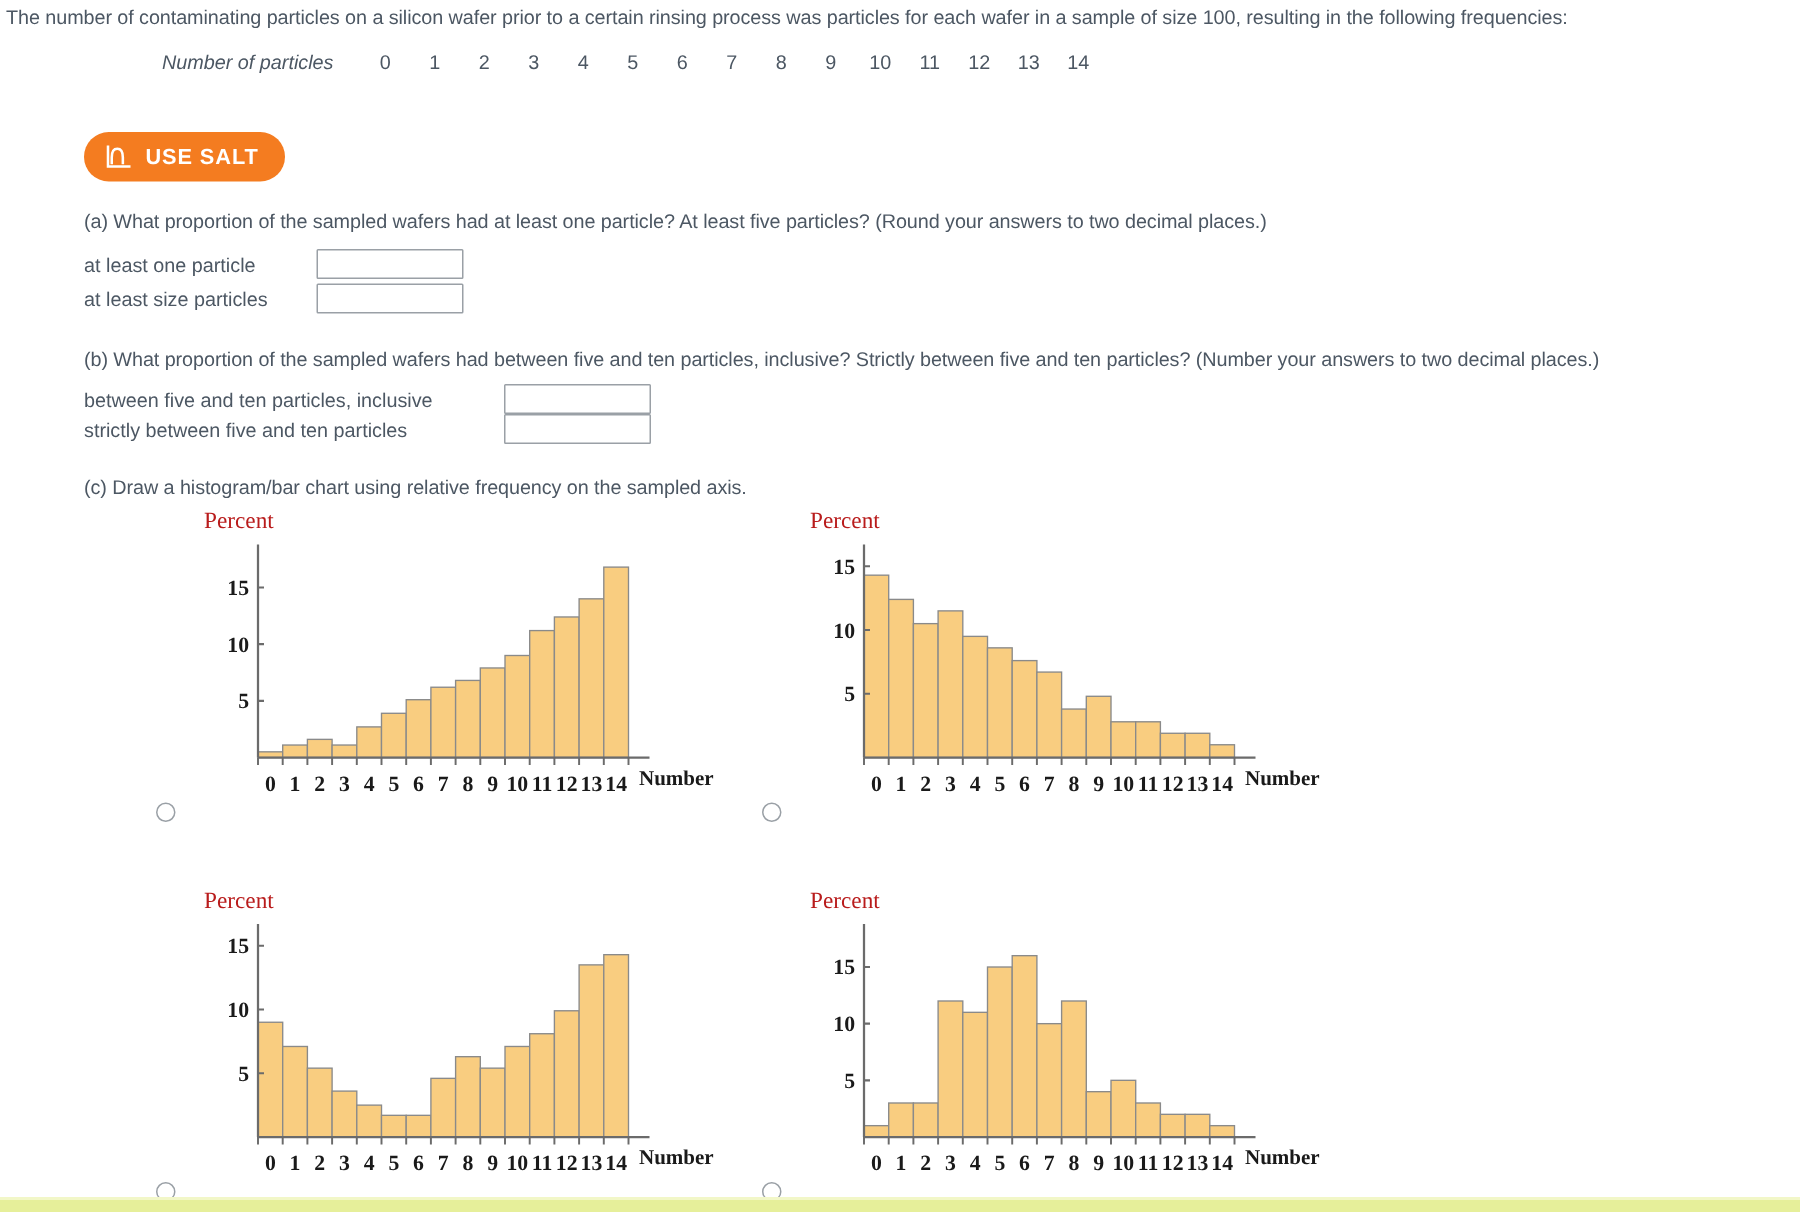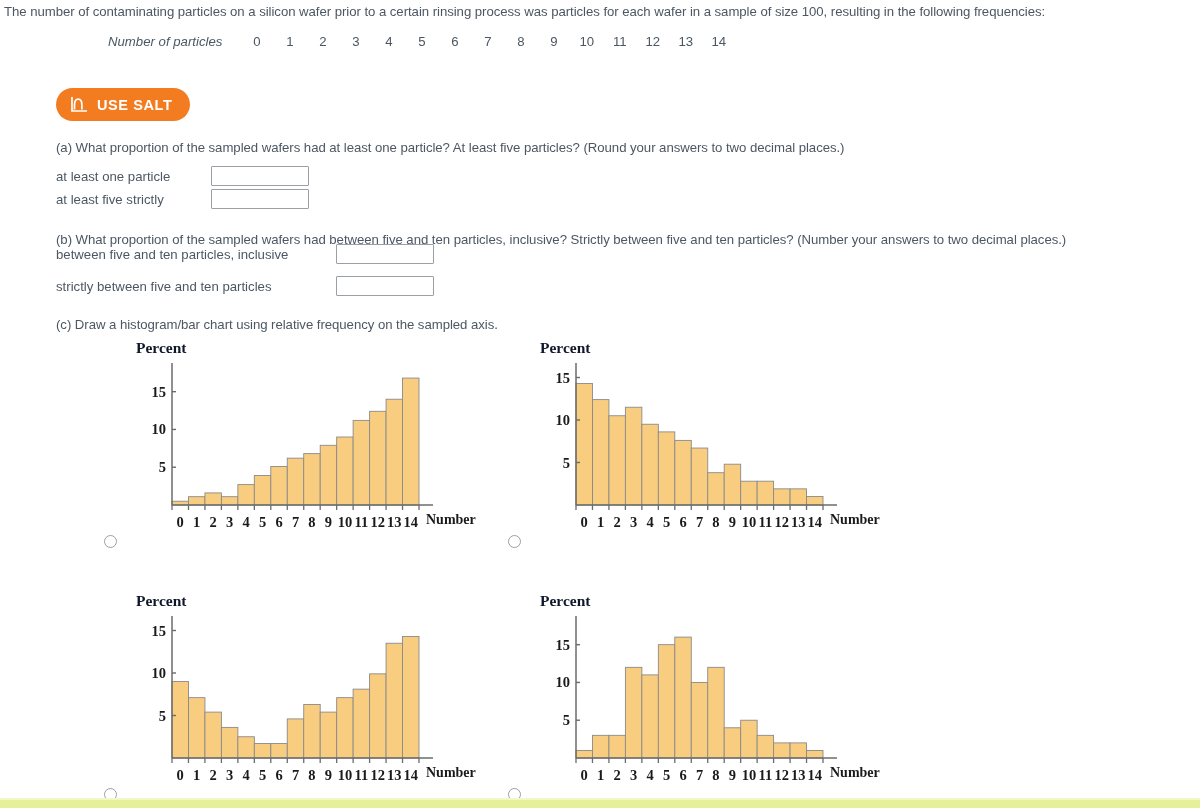--- a/index.html
+++ b/index.html
@@ -108,21 +108,21 @@
     color: #333;
   }
 
   #qa-text   { left: 56px;  top: 140px; }
   #qa-row1   { left: 56px;  top: 166px; }
   #qa-row2   { left: 56px;  top: 189px; }
   #qa-row1 .lbl, #qa-row2 .lbl { width: 155px; }
   #qa-row1 .ansbox, #qa-row2 .ansbox { width: 98px; }
 
   #qb-text   { left: 56px;  top: 232px; }
-  #qb-row1   { left: 56px;  top: 244px; }
+  #qb-row1   { left: 56px;  top: 256px; }
   #qb-row2   { left: 56px;  top: 276px; }
   #qb-row1 .lbl, #qb-row2 .lbl { width: 280px; }
   #qb-row1 .ansbox, #qb-row2 .ansbox { width: 98px; }
 
   #qc-text   { left: 56px;  top: 317px; }
 
   
   .chart-cell {
     position: absolute;
     width: 460px;
@@ -151,22 +151,22 @@
     top: 0;
     width: 400px;
     height: 215px;
   }
   .axis-title-y {
     position: absolute;
     left: 22px;
     top: 2px;
     font-family: "Liberation Serif", serif;
     font-size: 15.5px;
-    font-weight: bold;
-    color: #0f172a;
+    font-weight: normal;
+    color: #b91c1c;
   }
   .axis-title-x {
     position: absolute;
     font-family: "Liberation Serif", serif;
     font-size: 14px;
     font-weight: bold;
     color: #1a1a1a;
     left: 312px;
     top: 175px;
   }
@@ -209,21 +209,21 @@
   </span>
   <span>USE SALT</span>
 </button>
 
 <div class="qtext" id="qa-text">(a) What proportion of the sampled wafers had at least one particle? At least five particles? (Round your answers to two decimal places.)</div>
 <div class="ansrow" id="qa-row1">
   <span class="lbl">at least one particle</span>
   <input class="ansbox" type="text" value="" style="">
 </div>
 <div class="ansrow" id="qa-row2">
-  <span class="lbl">at least five strictly</span>
+  <span class="lbl">at least size particles</span>
   <input class="ansbox" type="text" value="" style="">
 </div>
 
 <div class="qtext" id="qb-text">(b) What proportion of the sampled wafers had between five and ten particles, inclusive? Strictly between five and ten particles? (Number your answers to two decimal places.)</div>
 <div class="ansrow" id="qb-row1">
   <span class="lbl">between five and ten particles, inclusive</span>
   <input class="ansbox" type="text" value="" style="">
 </div>
 <div class="ansrow" id="qb-row2">
   <span class="lbl">strictly between five and ten particles</span>

